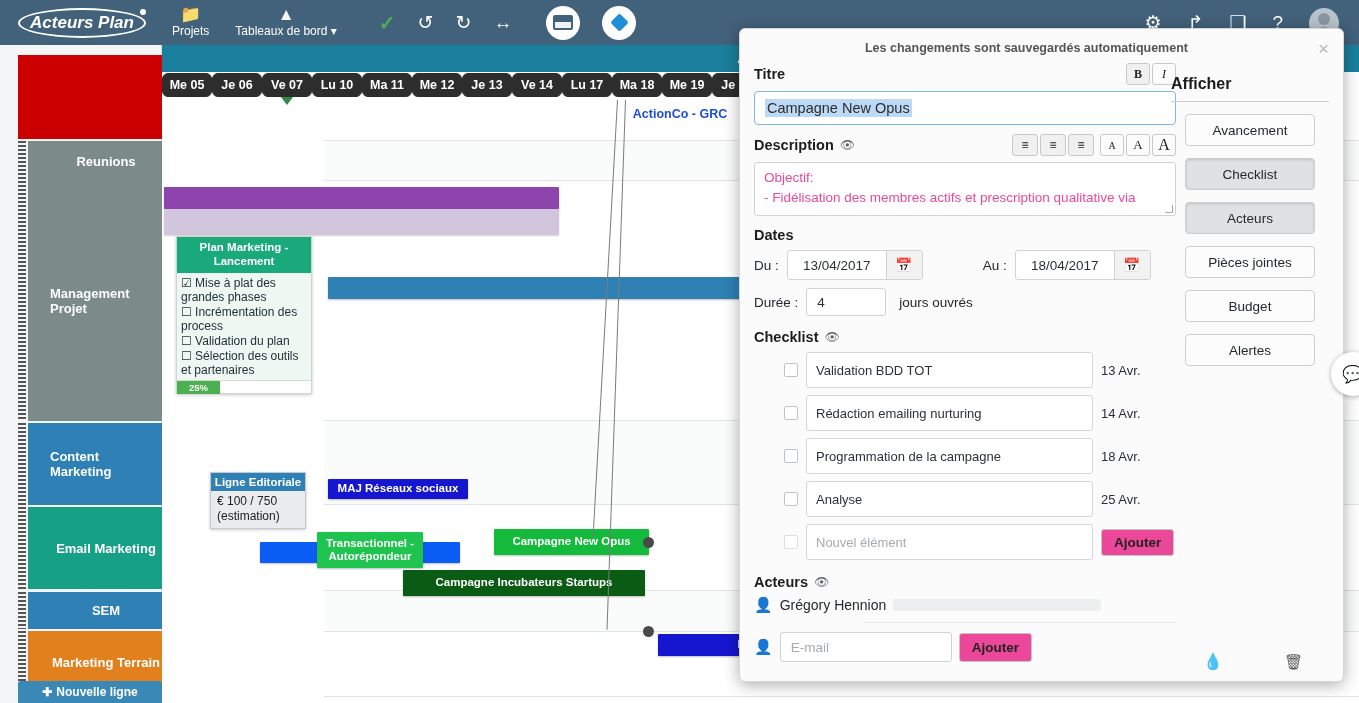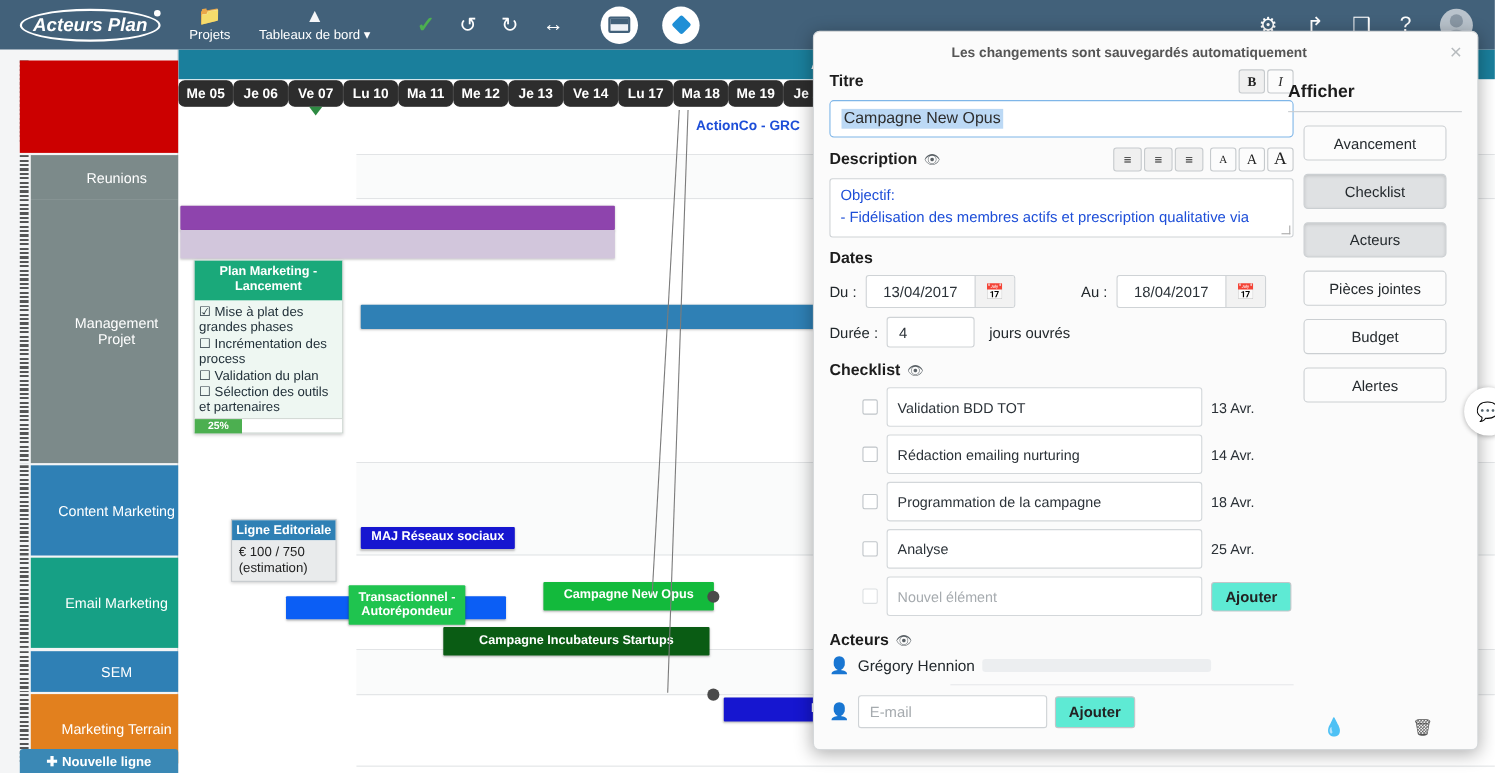--- a/index.html
+++ b/index.html
@@ -73,22 +73,22 @@
   .day.today:after{
     content:""; position:absolute; bottom:-9px; left:50%; margin-left:-6px;
     border-left:6px solid transparent; border-right:6px solid transparent;
     border-top:8px solid #2d8a42;
   }
   .redblock { position:absolute; left:18px; top:0; width:144px; height:84px; background:#cc0000; z-index:3;}
   .dothandle{position:absolute;left:18px;width:8px;background-image:repeating-linear-gradient(180deg,#555 0 2px,transparent 2px 4px);}
 
   .rowlabel {
     position: absolute; left: 18px; width: 144px; color: #ffffff;
-    font-size: 13px; font-weight: normal; display: flex;
-    align-items: center; justify-content: center; text-align: center; padding-left: 22px;
+    font-size: 13px; font-weight: bold; display: flex;
+    align-items: center; justify-content: center; text-align: left; padding-left: 22px;
   }
   .rowband { position: absolute; left: 162px; right: 0; border-bottom: 1px solid #e2e4e6; }
   .rowband.alt { background: #fafbfb; }
 
   .bar {
     position: absolute; color: #ffffff; font-size: 11.5px; font-weight: bold;
     display: flex; align-items: center; justify-content: center; text-align: center;
     border-radius: 1px; box-shadow: 0 1px 2px rgba(0,0,0,.25); line-height: 1.15;
     cursor: pointer;
   }
@@ -147,21 +147,21 @@
   .fgroup { display: flex; gap: 2px; }
   .titleinput {
     width: 100%; height: 34px; margin-top: 6px; border: 1px solid #7fb6e8;
     border-radius: 4px; background: #fff; display: flex; align-items: center;
     padding: 0 10px; font-size: 14.5px; color: #2d2d2d;
   }
   .titleinput span { background: #bcd9f5; padding: 1px 2px; }
   .descbox {
     width: 100%; height: 54px; margin-top: 6px; border: 1px solid #cfd3d6;
     border-radius: 3px; background: #fff; padding: 5px 9px; font-size: 13.5px;
-    color: #1d4ed8; line-height: 1.5; overflow: hidden; position: relative;
+    color: #ec4899; line-height: 1.5; overflow: hidden; position: relative;
   }
   .descbox:after{
     content:""; position:absolute; right:2px; bottom:2px; width:7px; height:7px;
     border-right:1px solid #aaa; border-bottom:1px solid #aaa;
   }
   .lbl { font-size: 13.5px; color: #22282c; }
   .dtfield {
     display: inline-flex; align-items: center; border: 1px solid #cfd3d6;
     border-radius: 3px; overflow: hidden; background: #fff; height: 30px;
   }
@@ -180,21 +180,21 @@
   .ckbox { width: 14px; height: 14px; border: 1px solid #bfc4c8; border-radius: 2px; background: #fff; cursor: pointer; flex: none; }
   .ckinput {
     width: 287px; height: 36px; border: 1px solid #d3d7da; border-radius: 3px;
     background: #fff; display: flex; align-items: center; padding-left: 9px;
     font-size: 13px; color: #2b3238;
   }
   .ckinput.ph { color: #a6abaf; }
   .ckdate { font-size: 13px; color: #2a3036; }
   .btnadd {
     height: 27px; padding: 0 12px; border: 1px solid #c2c6c9; border-radius: 3px;
-    background: #5eead4; font-size: 13.5px; font-weight: bold; color: #222;
+    background: #ec4899; font-size: 13.5px; font-weight: bold; color: #222;
     display: inline-flex; align-items: center; cursor: pointer;
   }
   .actrow { display: flex; align-items: center; gap: 7px; margin-top: 8px; }
   .usrico { font-size: 15px; color: #222; }
   .actname { font-size: 14px; color: #22282c; }
   .actbar { flex: 1; height: 12px; background: #eceef0; border-radius: 3px; }
   .emailinput {
     width: 172px; height: 30px; border: 1px solid #cfd3d6; border-radius: 3px;
     background: #fff; display: flex; align-items: center; padding-left: 10px;
     font-size: 13.5px; color: #a6abaf;

